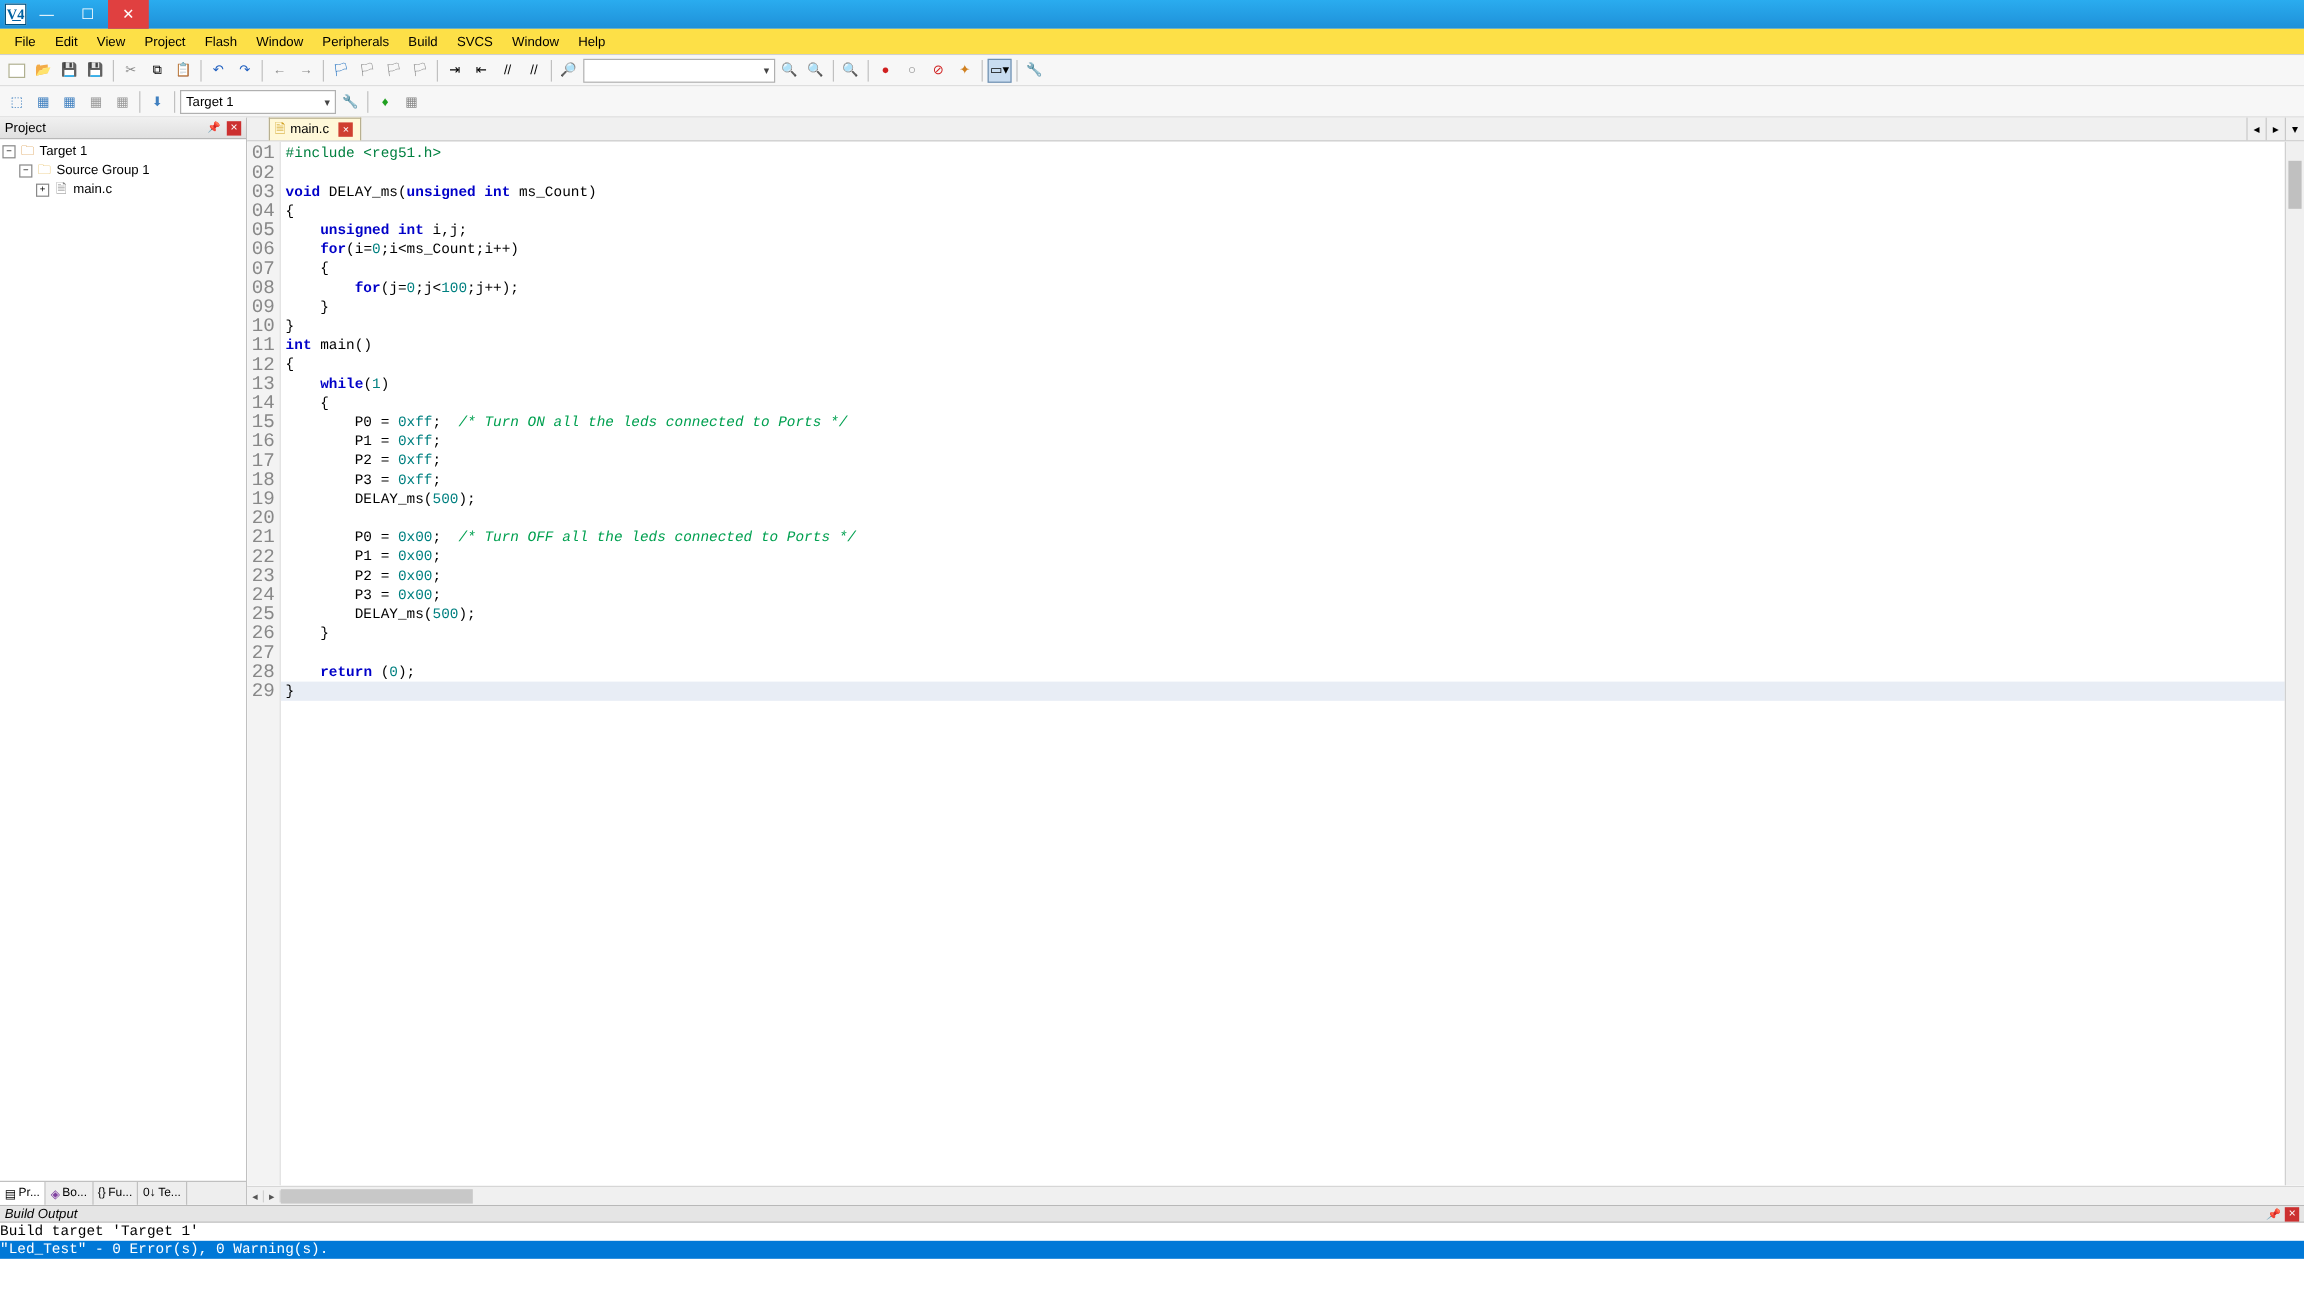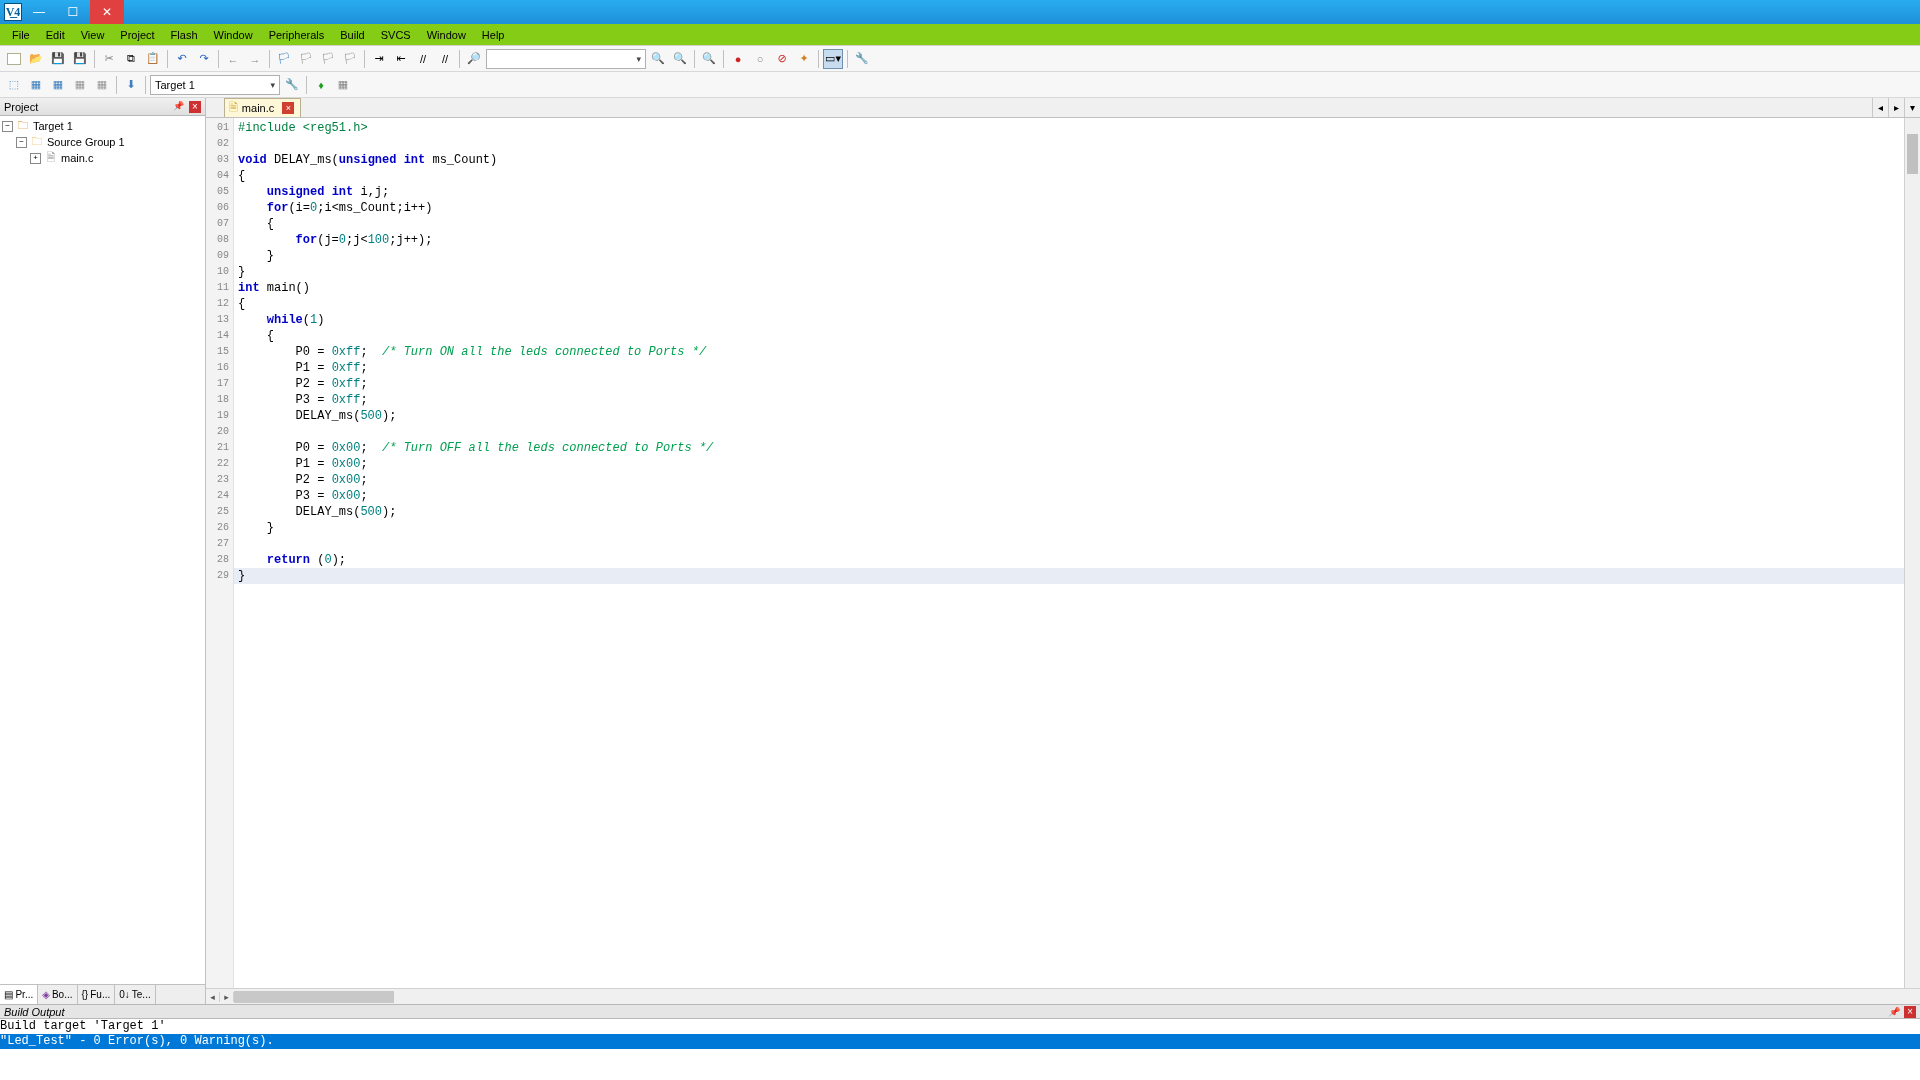--- a/index.html
+++ b/index.html
@@ -3,21 +3,21 @@
 <meta charset="utf-8">
 <style>
 * { margin: 0; padding: 0; box-sizing: border-box; }
 body { font-family: "Segoe UI", Tahoma, sans-serif; font-size: 11px; background: #fff; overflow: hidden; width: 1920px; height: 1080px; position: relative; }
 .titlebar { height: 24px; background: linear-gradient(to bottom, #2AACEF, #1E90D8); display: flex; align-items: center; color: #fff; }
 .titlebar .app-icon { width: 18px; height: 18px; margin-left: 4px; border: 1px solid #005080; background: #fff; display: flex; align-items: center; justify-content: center; font-family: serif; font-size: 12px; color: #0060a0; font-weight: bold; }
 .titlebar .title-text { flex: 1; text-align: center; font-size: 12px; }
 .titlebar .win-buttons { display: flex; height: 100%; }
 .titlebar .win-btn { width: 34px; height: 24px; display: flex; align-items: center; justify-content: center; font-size: 12px; cursor: pointer; }
 .titlebar .win-btn.close { background: #E04040; }
-.menubar { height: 22px; background: #84cc16; border-bottom: 1px solid #D0D0D0; display: flex; align-items: center; padding: 0 4px; }
+.menubar { height: 22px; background: #fde047; border-bottom: 1px solid #D0D0D0; display: flex; align-items: center; padding: 0 4px; }
 .menubar .menu-item { padding: 0 8px; height: 100%; display: flex; align-items: center; cursor: pointer; }
 .toolbar1, .toolbar2 { height: 26px; background: #F7F7F7; border-bottom: 1px solid #D8D8D8; display: flex; align-items: center; padding: 0 4px; gap: 2px; }
 .tb-btn { width: 20px; height: 20px; display: flex; align-items: center; justify-content: center; border: 1px solid transparent; cursor: pointer; }
 .tb-btn.active { border: 1px solid #7090B0; background: #C8DCF0; }
 .tb-sep { width: 1px; height: 18px; background: #C0C0C0; margin: 0 2px; }
 .tb-combo { height: 20px; border: 1px solid #B0B0B0; background: #fff; font-size: 11px; padding: 0 20px 0 4px; position: relative; display: flex; align-items: center; cursor: pointer; }
 .tb-combo::after { content: "▾"; position: absolute; right: 4px; font-size: 9px; color: #444; }
 .main-area { display: flex; height: calc(1080px - 24px - 22px - 26px - 26px - 15px - 12px - 17px - 32px); }
 .project-panel { width: 206px; border-right: 1px solid #C0C0C0; display: flex; flex-direction: column; background: #fff; }
 .panel-header { height: 18px; background: linear-gradient(#F0F0F0, #E0E0E0); border-bottom: 1px solid #B8B8B8; display: flex; align-items: center; padding: 0 4px; font-size: 11px; }
@@ -32,21 +32,21 @@
 .project-tab { padding: 0 4px; height: 100%; display: flex; align-items: center; border-right: 1px solid #C0C0C0; gap: 2px; font-size: 10px; cursor: pointer; }
 .project-tab.active { background: #fff; }
 .editor-area { flex: 1; display: flex; flex-direction: column; position: relative; }
 .file-tabs { height: 20px; background: #F0F0F0; border-bottom: 1px solid #C0C0C0; display: flex; align-items: stretch; }
 .file-tab-gap { width: 18px; }
 .file-tab { display: flex; align-items: center; background: #FFF8D8; border: 1px solid #B8B090; border-bottom: none; padding: 0 6px 0 4px; gap: 4px; font-size: 11px; cursor: pointer; }
 .file-tab .close-tab { width: 12px; height: 12px; background: #D04030; color: #fff; display: flex; align-items: center; justify-content: center; font-size: 9px; margin-left: 4px; }
 .file-tab-nav { margin-left: auto; display: flex; }
 .file-tab-nav span { width: 16px; display: flex; align-items: center; justify-content: center; font-size: 10px; cursor: pointer; border-left: 1px solid #C8C8C8; }
 .code-area { flex: 1; display: flex; overflow: hidden; background: #fff; position: relative; }
-.gutter { width: 28px; background: #F3F3F3; border-right: 1px solid #E0E0E0; font-family: "Courier New", monospace; font-size: 10px; color: #888; text-align: right; padding: 2px 4px 2px 2px; line-height: 16px; }
+.gutter { width: 28px; background: #F3F3F3; border-right: 1px solid #E0E0E0; font-family: "Courier New", monospace; font-size: 16px; color: #888; text-align: right; padding: 2px 4px 2px 2px; line-height: 16px; }
 .code { flex: 1; font-family: "Courier New", monospace; font-size: 12px; line-height: 16px; padding: 2px 4px; white-space: pre; position: relative; }
 .code .kw { color: #0000C8; font-weight: bold; }
 .code .pp { color: #008040; }
 .code .num { color: #008080; }
 .code .cm { color: #00A050; font-style: italic; }
 .code-line-highlight { position: absolute; left: 0; right: 0; height: 16px; background: #E8EDF5; z-index: 0; }
 .code-text { position: relative; z-index: 1; }
 .vscroll-stub { width: 16px; background: #F0F0F0; border-left: 1px solid #D0D0D0; position: relative; }
 .vscroll-stub .thumb { position: absolute; top: 16px; left: 2px; right: 2px; height: 40px; background: #C0C0C0; }
 .hscroll-row { height: 16px; background: #F0F0F0; border-top: 1px solid #D0D0D0; display: flex; align-items: center; }

